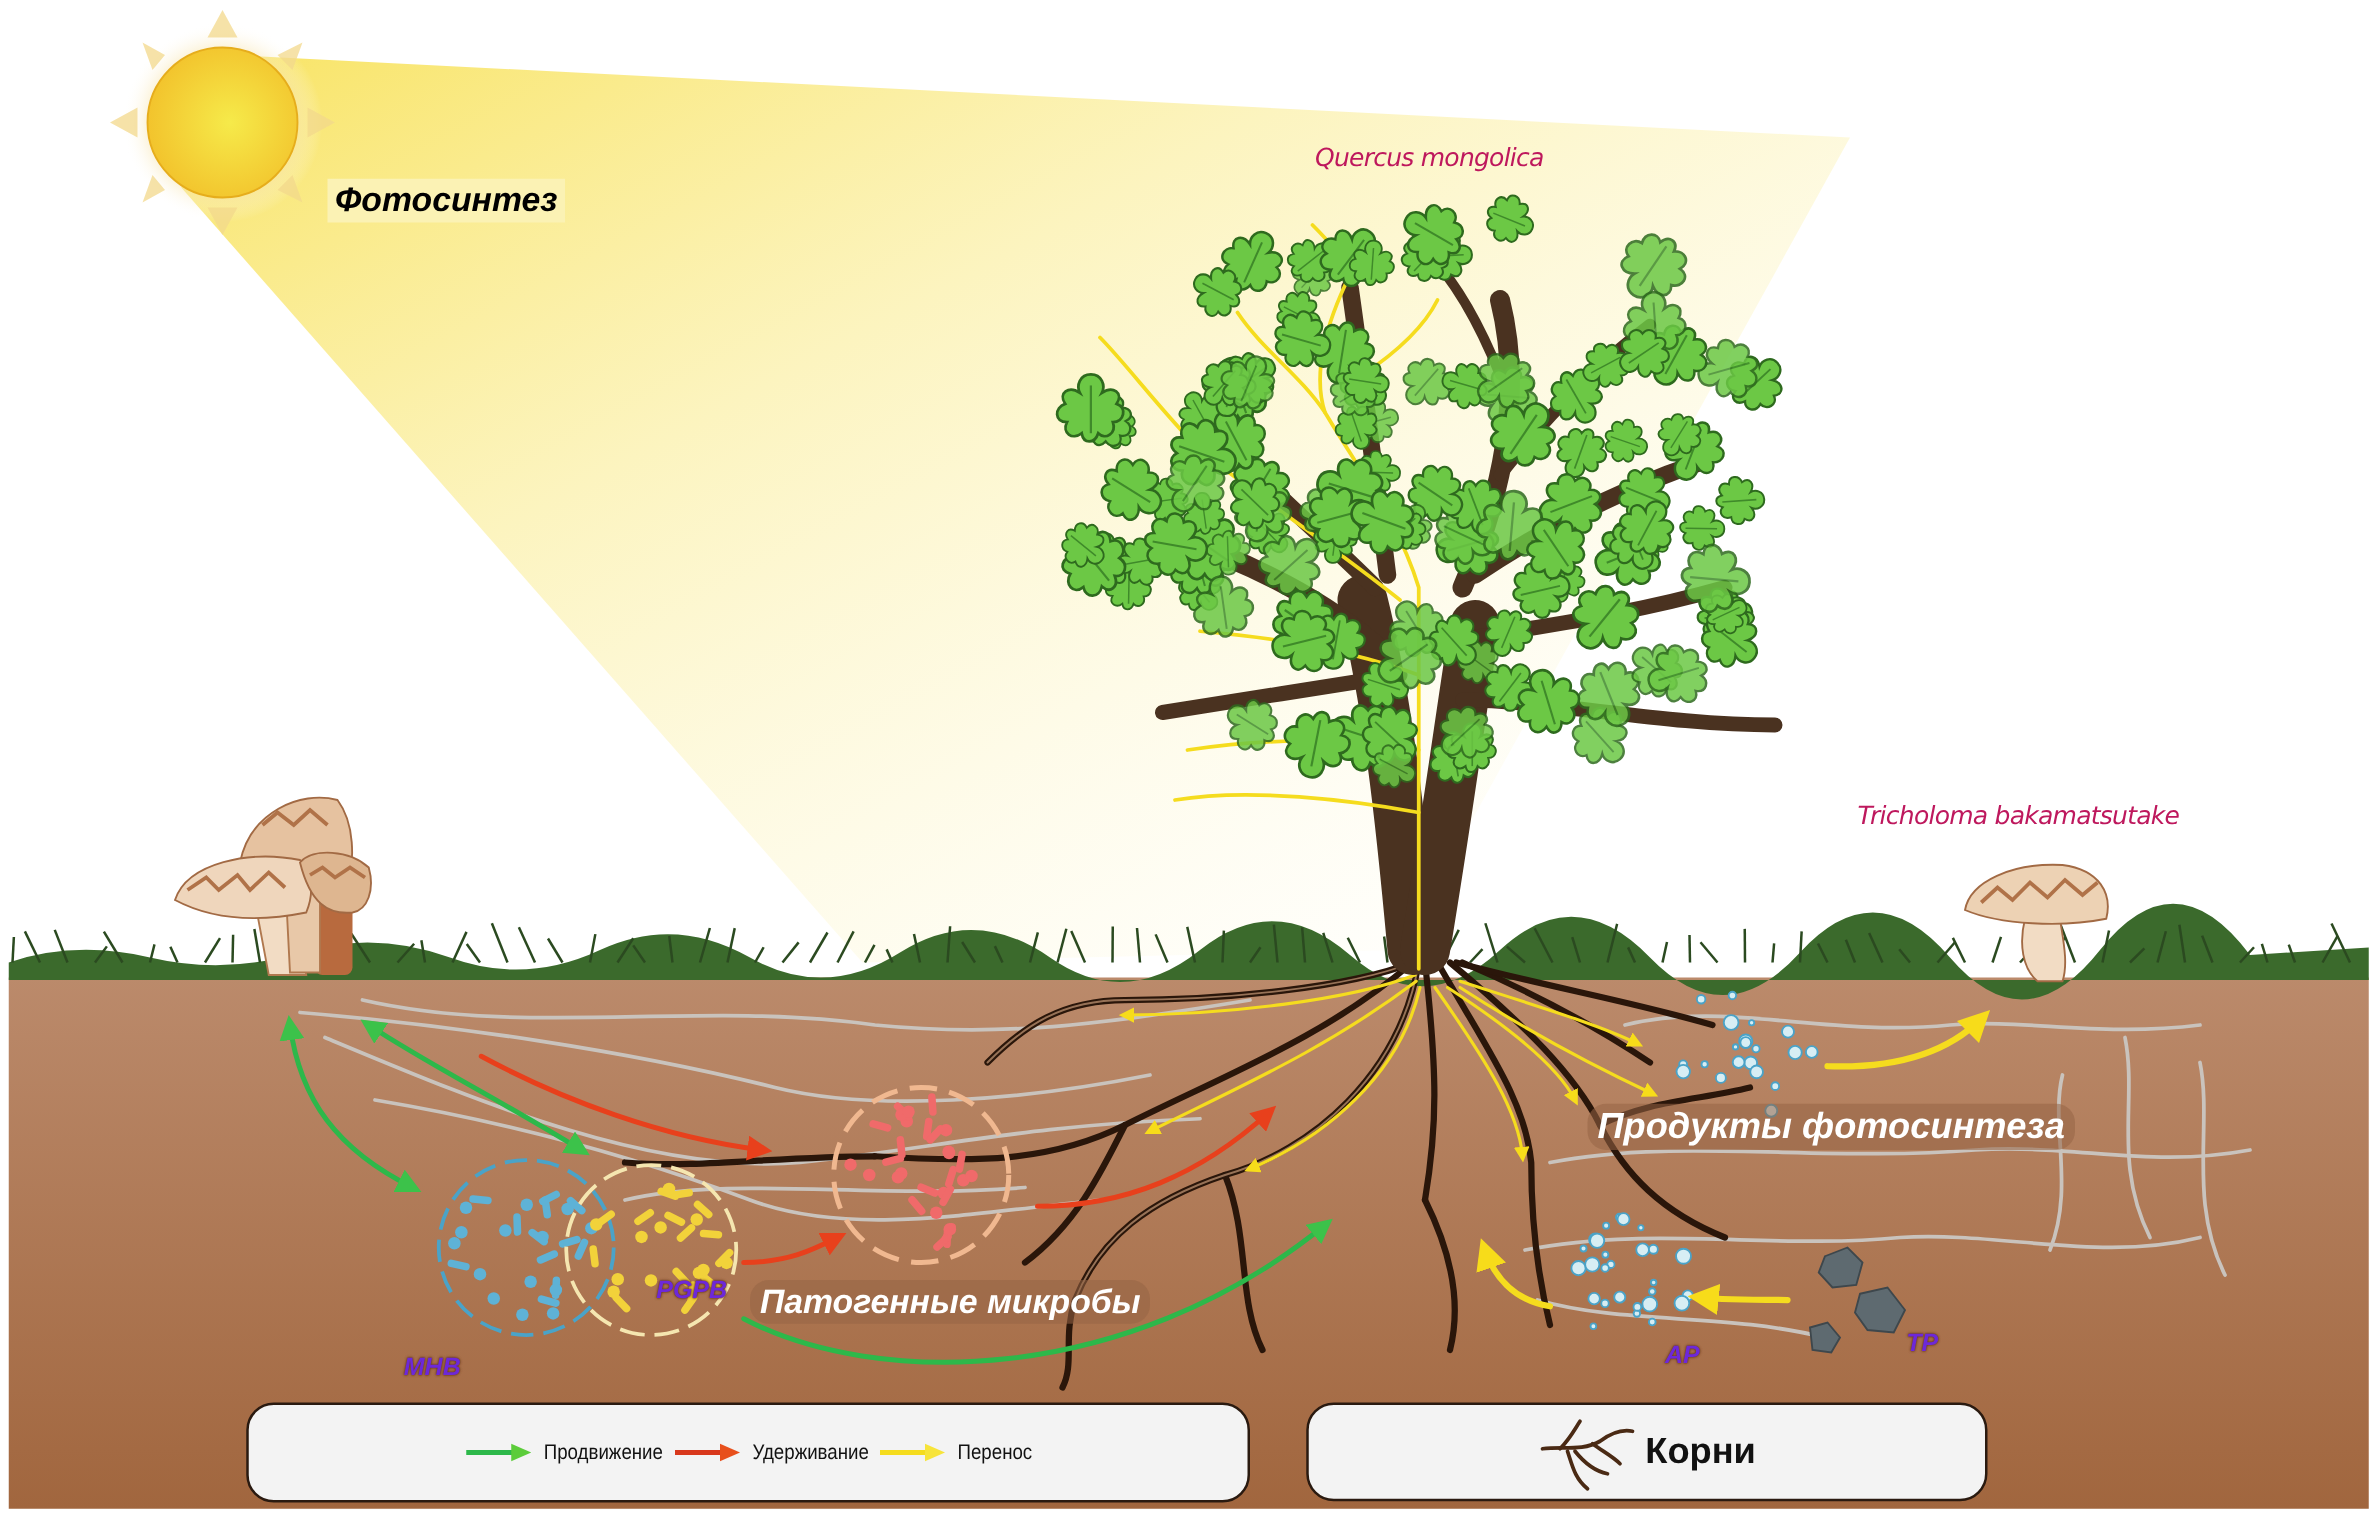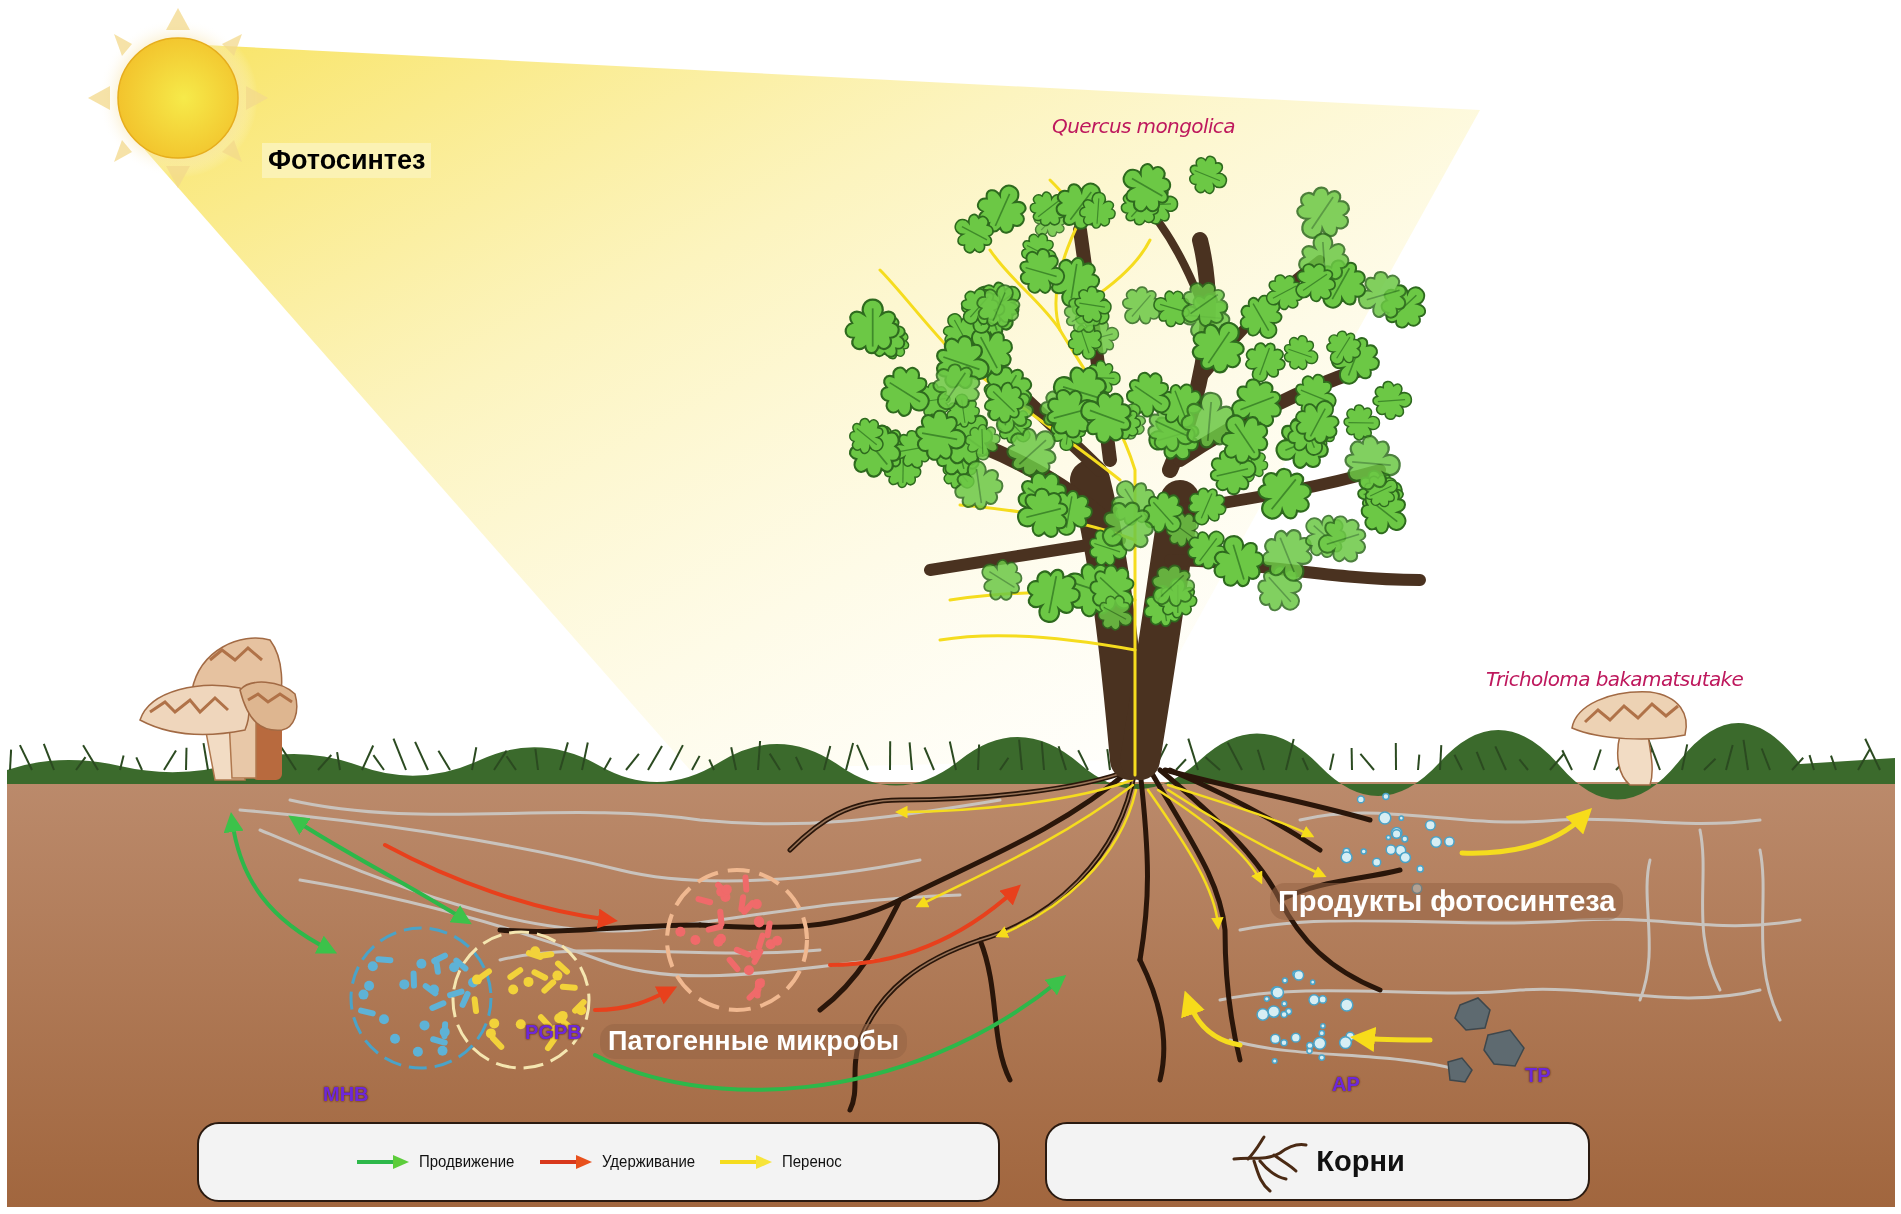--- a/index.html
+++ b/index.html
@@ -1,32 +1,32 @@
 <!DOCTYPE html>
 <html><head>
 <meta charset="utf-8">
 <style>
   html, body { margin: 0; padding: 0; background: #ffffff; }
   body { width: 1901px; height: 1214px; position: relative; overflow: hidden; font-family: "Liberation Sans", sans-serif; }
   #scene { position: absolute; left: 0; top: 0; width: 1901px; height: 1214px; }
-  .lbl { position: absolute; white-space: nowrap; }
+  .lbl { position: absolute; white-space: nowrap; font-style: italic; }
   .photo-label { left: 262px; top: 143px; padding: 2px 6px; background: #fbf2b4; font-weight: bold; font-size: 27px; color: #000; }
   .species { font-family: "DejaVu Sans", sans-serif; font-style: italic; font-size: 20px; color: #be185d; letter-spacing: -0.6px; }
   .species-oak { left: 1052px; top: 114px; }
-  .species-fungus { left: 1486px; top: 667px; font-style: italic; }
+  .species-fungus { left: 1486px; top: 640px; font-style: italic; }
   .soil-label { font-weight: bold; color: #fff; font-size: 30px; background: rgba(150,100,70,0.55); padding: 2px 8px; border-radius: 15px; }
   .label-pathogen { left: 600px; top: 1024px; font-size: 27px; }
   .label-products { left: 1270px; top: 883px; font-size: 29px; }
   .microbe-tag { color: #6d28d9; font-weight: bold; font-size: 20px; text-shadow: 0 0 2px #6b3a1e, 0 0 2px #6b3a1e; }
   .tag-mhb { left: 323px; top: 1083px; }
   .tag-pgpb { left: 525px; top: 1021px; }
   .tag-ap { left: 1332px; top: 1073px; }
   .tag-tp { left: 1525px; top: 1064px; }
   .legend-box { position: absolute; background: #f3f3f3; border: 2px solid #2a1a10; border-radius: 22px; display: flex; align-items: center; box-sizing: border-box; }
-  .legend-arrows { left: 197px; top: 1122px; width: 803px; height: 80px; justify-content: center; gap: 18px; }
+  .legend-arrows { left: 197px; top: 1122px; width: 803px; height: 80px; justify-content: center; gap: 2px; }
   .legend-roots { left: 1045px; top: 1122px; width: 545px; height: 79px; justify-content: center; gap: 10px; }
   .legend-item { display: flex; align-items: center; gap: 8px; }
   .legend-text-small { font-size: 17px; color: #111; font-family: "Liberation Sans", sans-serif; transform: scaleX(0.88); transform-origin: left center; margin-right: -8px; }
   .legend-text-big { font-size: 29px; font-weight: bold; color: #111; }
   .legend-swatch svg { display: block; }
 </style>
 </head>
 <body>
 
 <svg id="scene" viewBox="0 0 1901 1214" xmlns="http://www.w3.org/2000/svg">

